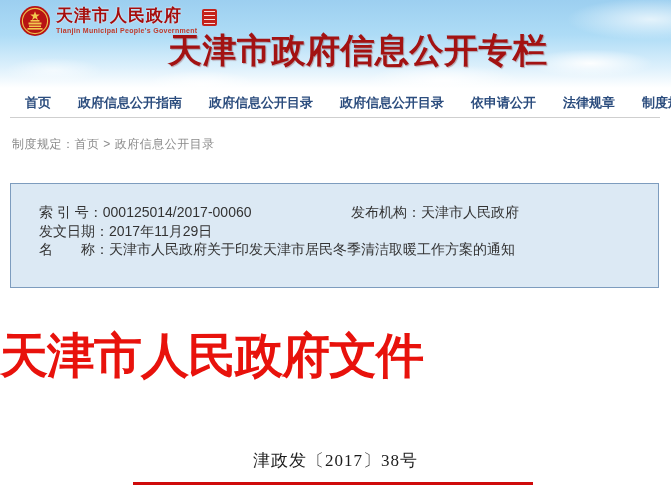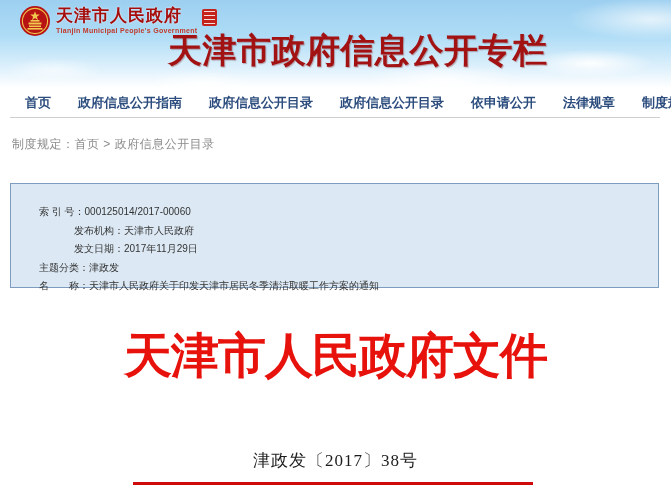--- a/index.html
+++ b/index.html
@@ -53,29 +53,29 @@
   .breadcrumb{
     position:absolute;left:12px;top:136px;font-size:12px;color:#8b8b8b;letter-spacing:.5px;
   }
   .breadcrumb .crumb-link{color:#8b8b8b;cursor:pointer;text-decoration:none;}
   
   .meta-box{
     position:absolute;left:10px;top:183px;width:649px;height:105px;box-sizing:border-box;
     background:#dcE9f4;background:#dce9f4;border:1px solid #7d9cbe;
     padding:19px 0 0 28px;
   }
-  .meta-row{display:flex;line-height:18.5px;font-size:10px;color:#333;flex-direction:column;}
+  .meta-row{display:flex;line-height:18.5px;font-size:14px;color:#333;}
   .meta-cell-left{width:312px;flex:0 0 auto;white-space:nowrap;}
-  .meta-cell-right{white-space:nowrap;margin-left:35px;}
+  .meta-cell-right{white-space:nowrap;}
   .meta-cell-wide{white-space:nowrap;}
   .meta-label{color:#333;}
   .meta-value{color:#333;}
   
   .doc-title{
-    position:absolute;left:0;top:324px;width:671px;text-align:center;
+    position:absolute;left:0;top:324px;width:671px;
     font-family:"Liberation Serif","DejaVu Serif",serif;
     font-size:48px;font-weight:bold;color:#e8120c;letter-spacing:-1px;white-space:nowrap;
   }
   .doc-number{
     position:absolute;left:0;top:449px;width:671px;text-align:center;
     font-family:"Liberation Serif","DejaVu Serif",serif;
     font-size:17px;color:#1c1c1c;letter-spacing:1px;
   }
   .red-line{
     position:absolute;left:133px;top:482px;width:400px;height:3px;background:#cf0a0a;
@@ -122,22 +122,19 @@
 
 <div class="meta-box">
   <div class="meta-row">
     <span class="meta-cell-left"><span class="meta-label">索 引 号：</span><span class="meta-value">000125014/2017-00060</span></span>
     <span class="meta-cell-right"><span class="meta-label">发布机构：</span><span class="meta-value">天津市人民政府</span></span>
   </div>
   <div class="meta-row">
     <span class="meta-cell-right"><span class="meta-label">发文日期：</span><span class="meta-value">2017年11月29日</span></span>
   </div>
   <div class="meta-row">
-    <span class="meta-cell-wide"><span class="meta-label">主题分类：</span><span class="meta-value">津政发</span></span>
-  </div>
-  <div class="meta-row">
     <span class="meta-cell-wide"><span class="meta-label">名　　称：</span><span class="meta-value">天津市人民政府关于印发天津市居民冬季清洁取暖工作方案的通知</span></span>
   </div>
 </div>
 
 <div class="doc-title">天津市人民政府文件</div>
 <div class="doc-number">津政发〔2017〕38号</div>
 <div class="red-line"></div>
 
 </body></html>

